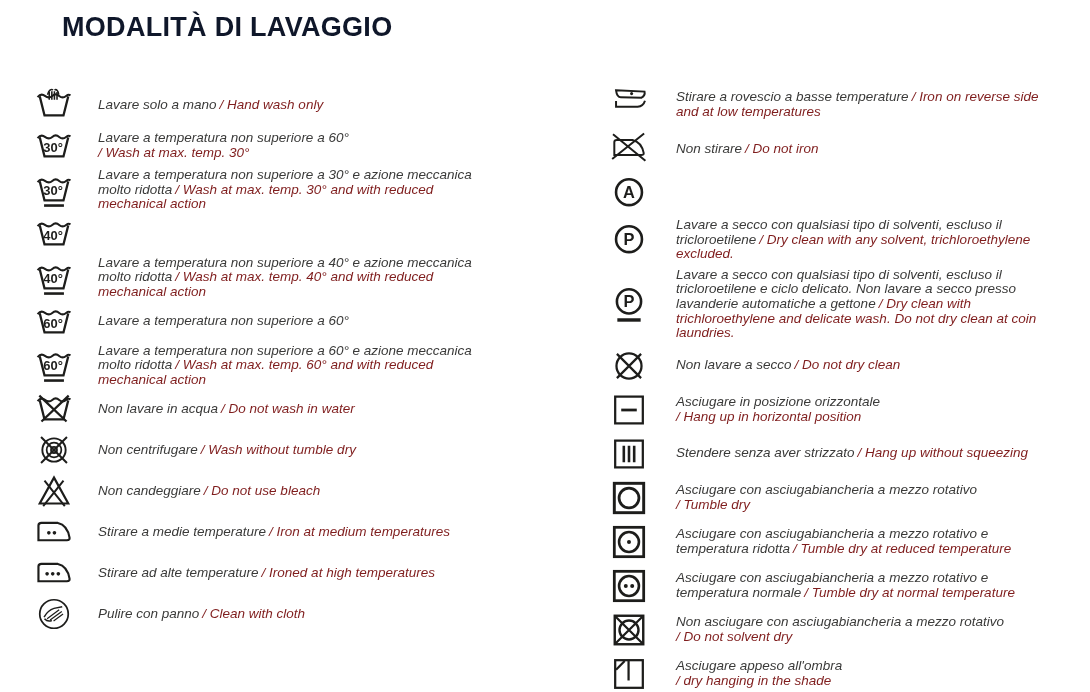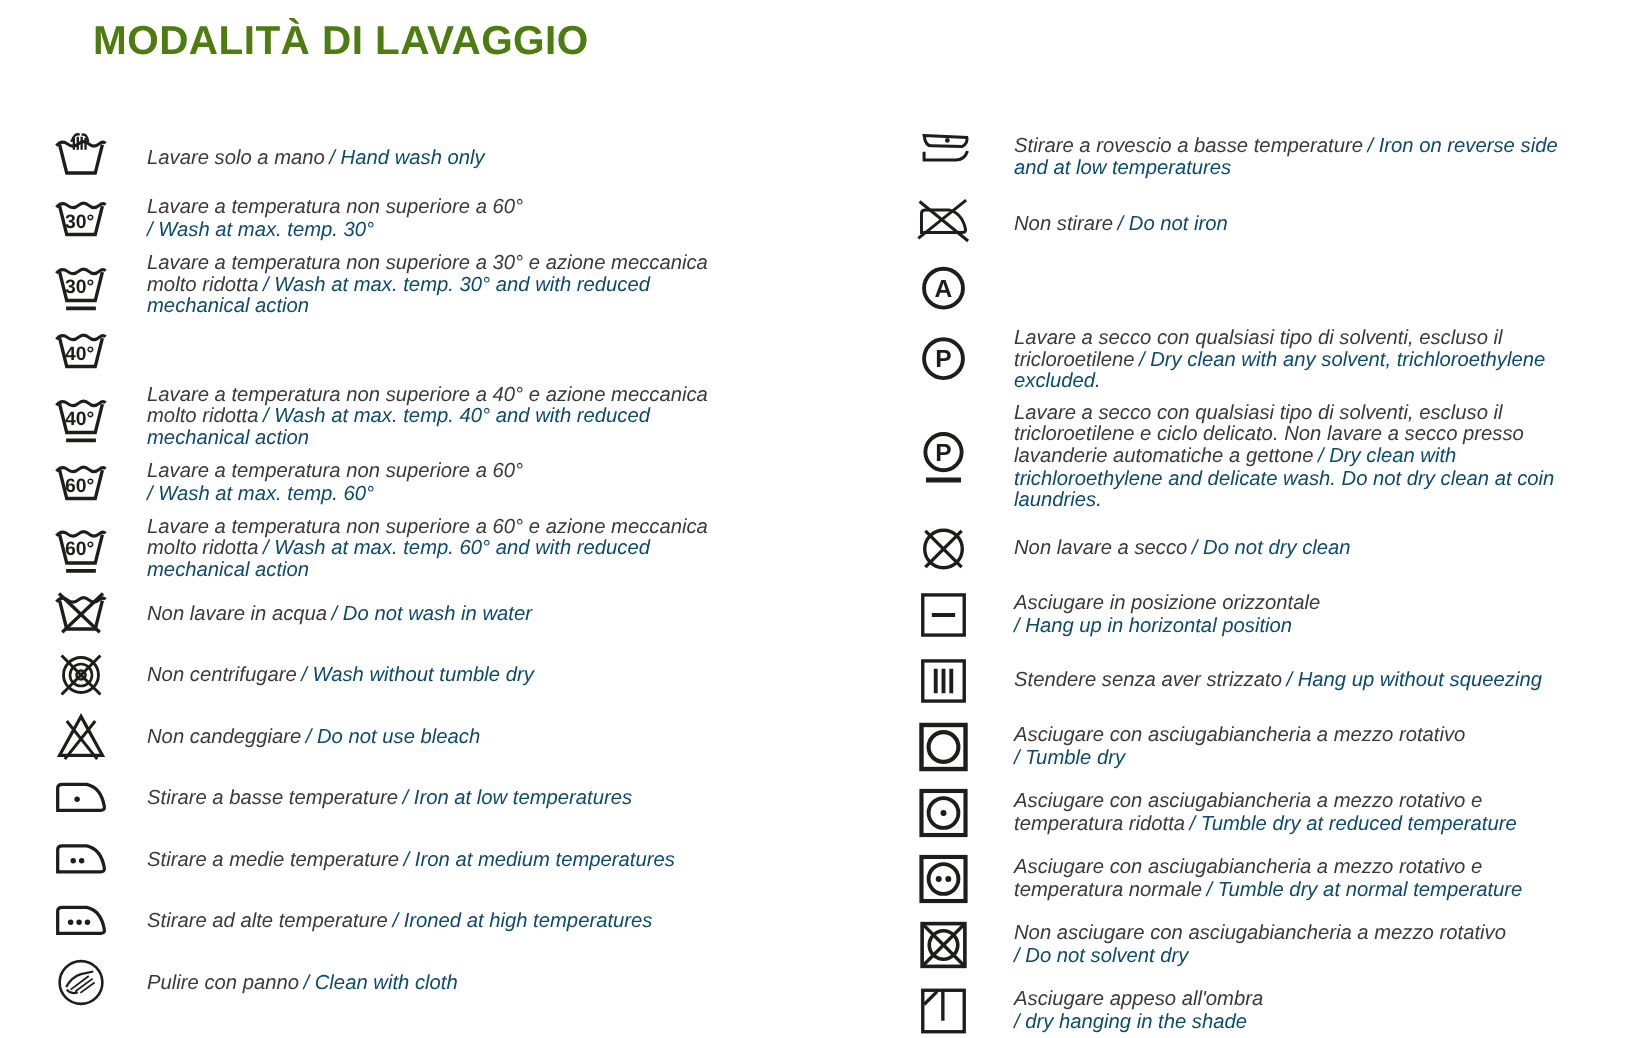--- a/index.html
+++ b/index.html
@@ -2,38 +2,38 @@
 <html><head>
 <meta charset="utf-8">
 <style>
   html,body{margin:0;padding:0;}
   body{
     width:1090px;height:692px;position:relative;background:#ffffff;
     font-family:"Liberation Sans",sans-serif;overflow:hidden;
   }
   .page-title{
     position:absolute;left:62px;top:12px;margin:0;
-    font-size:27px;font-weight:bold;color:#4d7c0f;letter-spacing:.3px;
+    font-size:27px;font-weight:bold;color:#0f172a;letter-spacing:.3px;
     font-style:normal;
   }
   .col{position:absolute;top:86px;}
   .col-left{left:30px;width:456px;}
   .col-right{left:608px;width:448px;}
   .row{display:flex;align-items:center;margin-bottom:3px;}
   .col-right .row{margin-bottom:6px;}
   .ic{flex:0 0 48px;display:flex;justify-content:center;align-items:center;}
   .col-left .ic{margin-right:20px;}
   .col-right .ic{flex:0 0 42px;margin-right:26px;}
   .ic svg{width:38px;height:38px;display:block;}
   .txt{
     margin:0;font-style:italic;font-size:13.5px;line-height:14.6px;
     color:#3a3a39;
   }
   .it{margin-right:3px;}
-  .en{color:#0c4a6e;}
+  .en{color:#7f1d1d;}
   .nl{display:block;}
   .tub-label{
     font-family:"Liberation Sans",sans-serif;font-weight:bold;font-size:15px;
     fill:#1d1d1b;text-anchor:middle;font-style:normal;
   }
   .circle-label{
     font-family:"Liberation Sans",sans-serif;font-weight:bold;font-size:19px;
     fill:#1d1d1b;text-anchor:middle;font-style:normal;
   }
   .defs-holder{position:absolute;width:0;height:0;overflow:hidden;}
@@ -202,21 +202,21 @@
     <p class="txt"><span class="it">Lavare a temperatura non superiore a 40° e azione meccanica molto ridotta</span><span class="en">/ Wash at max. temp. 40° and with reduced mechanical action</span></p>
   </div>
 
   <div class="row">
     <span class="ic">
         <svg viewBox="0 0 44 44">
           <use href="#sym-tub"></use>
           <text class="tub-label" x="21" y="29">60°</text>
         </svg>
       </span>
-    <p class="txt"><span class="it">Lavare a temperatura non superiore a 60°</span><span class="en nl">/ Wash at max. temp. 60°</span></p>
+    <p class="txt"><span class="it">Lavare a temperatura non superiore a 60°</span></p>
   </div>
 
   <div class="row">
     <span class="ic">
         <svg viewBox="0 0 44 44">
           <use href="#sym-tub-u"></use>
           <text class="tub-label" x="21" y="28">60°</text>
         </svg>
       </span>
     <p class="txt"><span class="it">Lavare a temperatura non superiore a 60° e azione meccanica molto ridotta</span><span class="en">/ Wash at max. temp. 60° and with reduced mechanical action</span></p>
@@ -242,28 +242,20 @@
 
   <div class="row">
     <span class="ic">
         <svg viewBox="0 0 44 44">
           <use href="#sym-triangle-x"></use>
         </svg>
       </span>
     <p class="txt"><span class="it">Non candeggiare</span><span class="en">/ Do not use bleach</span></p>
   </div>
 
-  <div class="row">
-    <span class="ic">
-        <svg viewBox="0 0 44 44">
-          <use href="#sym-iron-1"></use>
-        </svg>
-      </span>
-    <p class="txt"><span class="it">Stirare a basse temperature</span><span class="en">/ Iron at low temperatures</span></p>
-  </div>
 
   <div class="row">
     <span class="ic">
         <svg viewBox="0 0 44 44">
           <use href="#sym-iron-2"></use>
         </svg>
       </span>
     <p class="txt"><span class="it">Stirare a medie temperature</span><span class="en">/ Iron at medium temperatures</span></p>
   </div>
 

